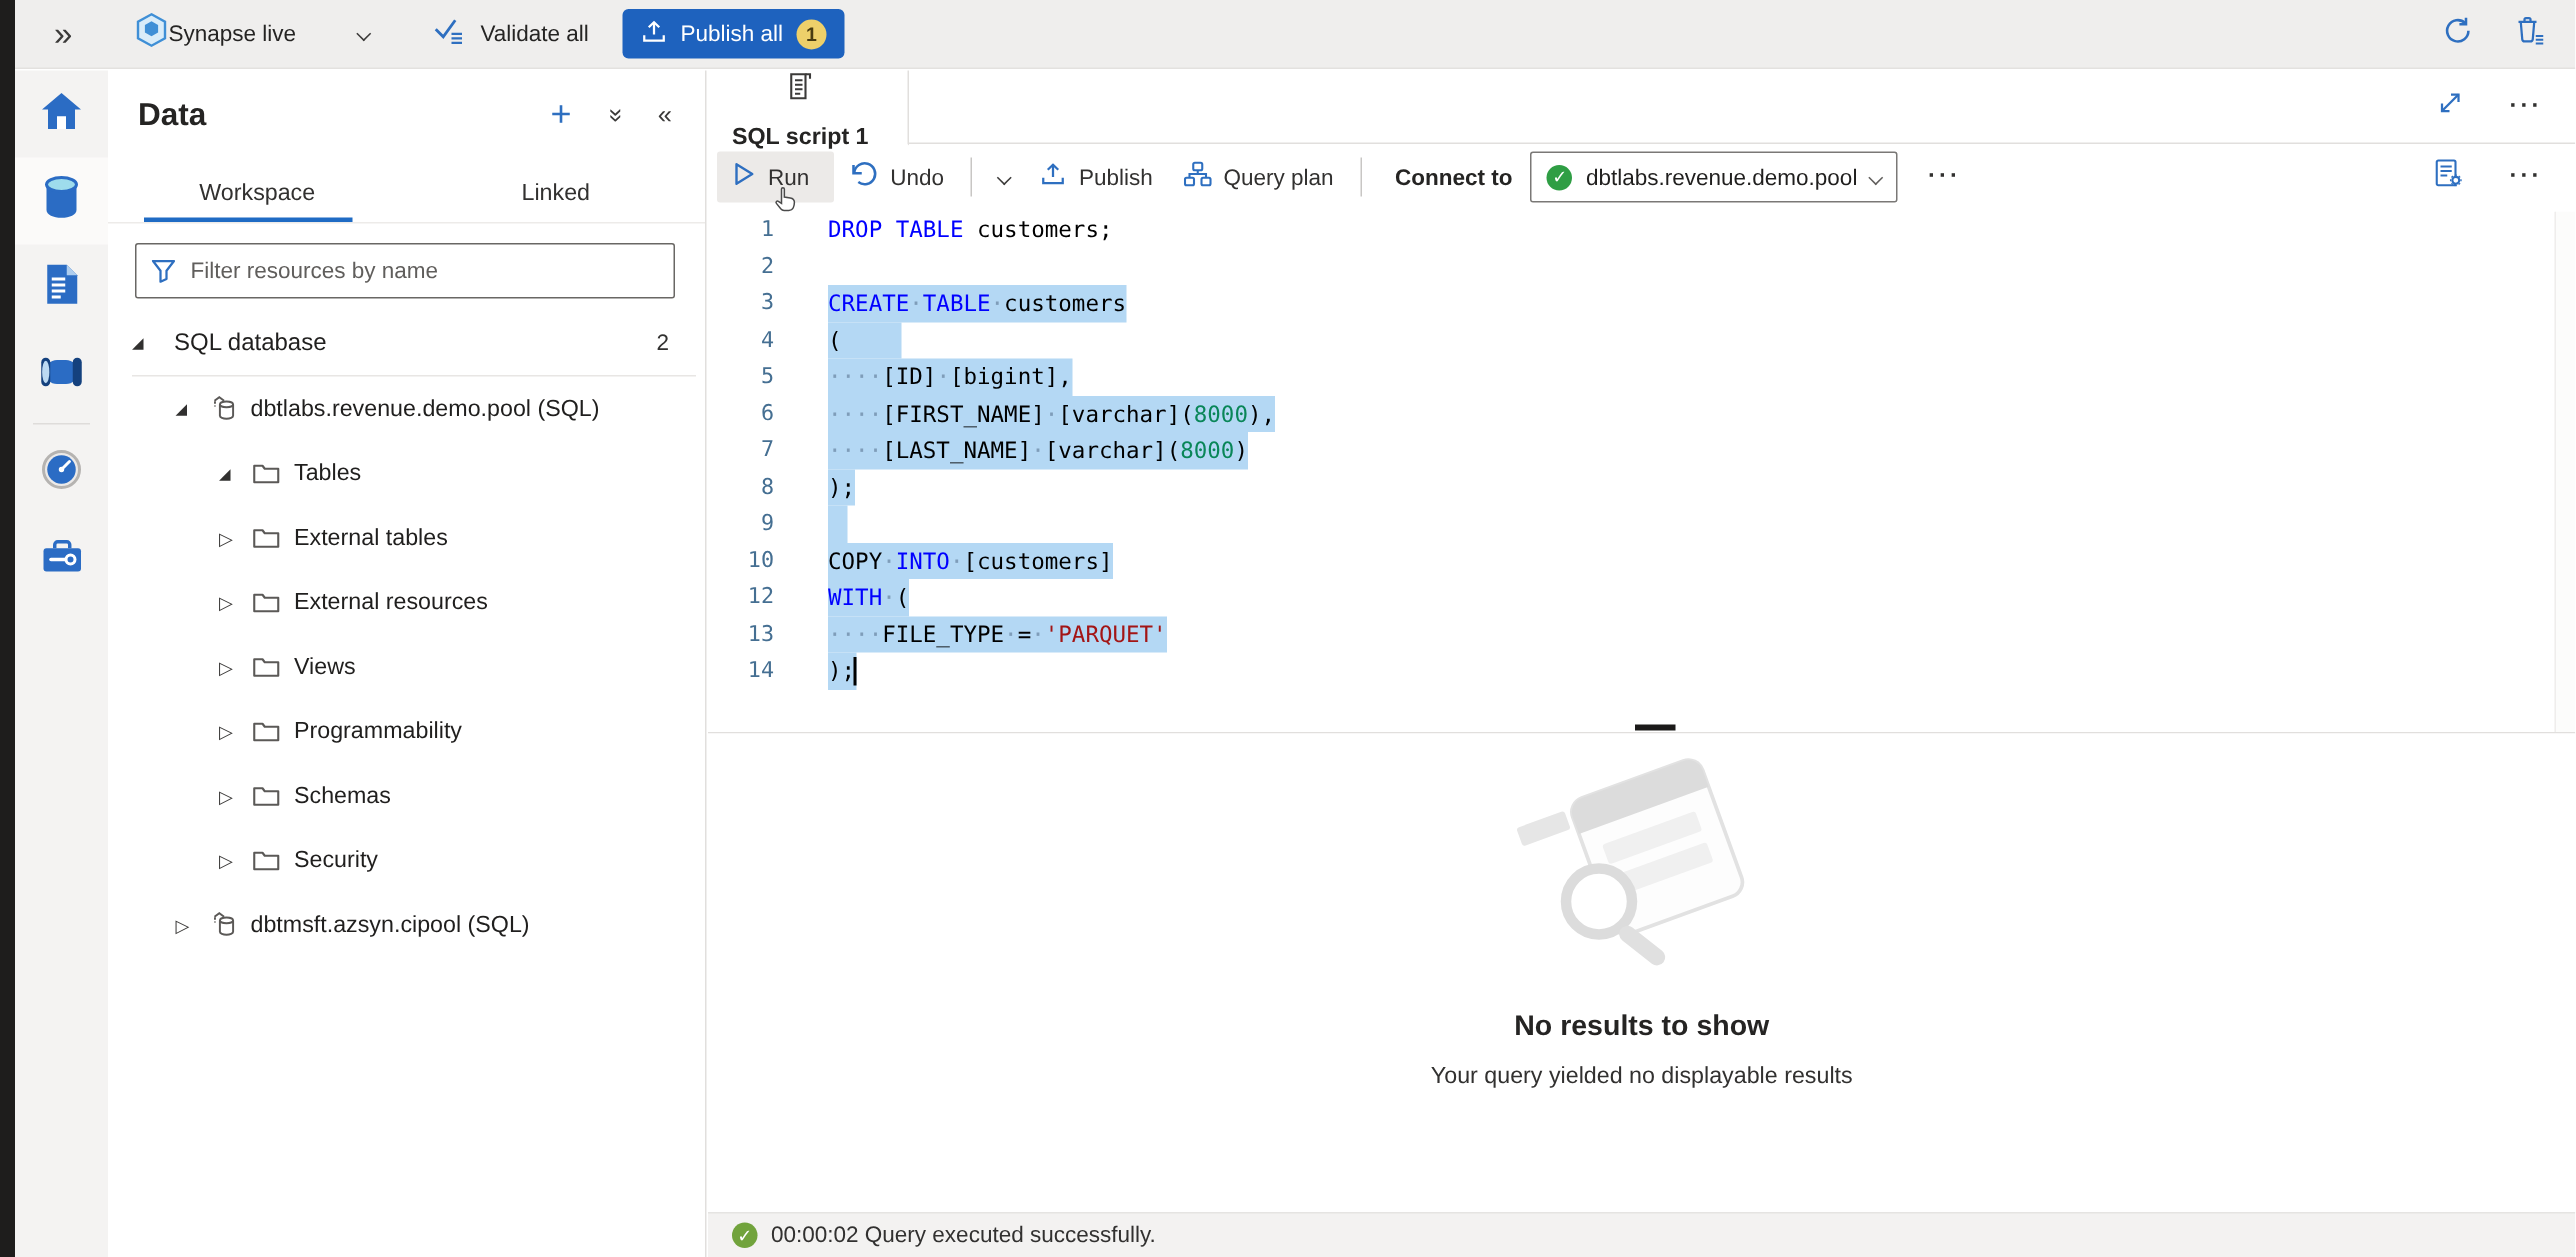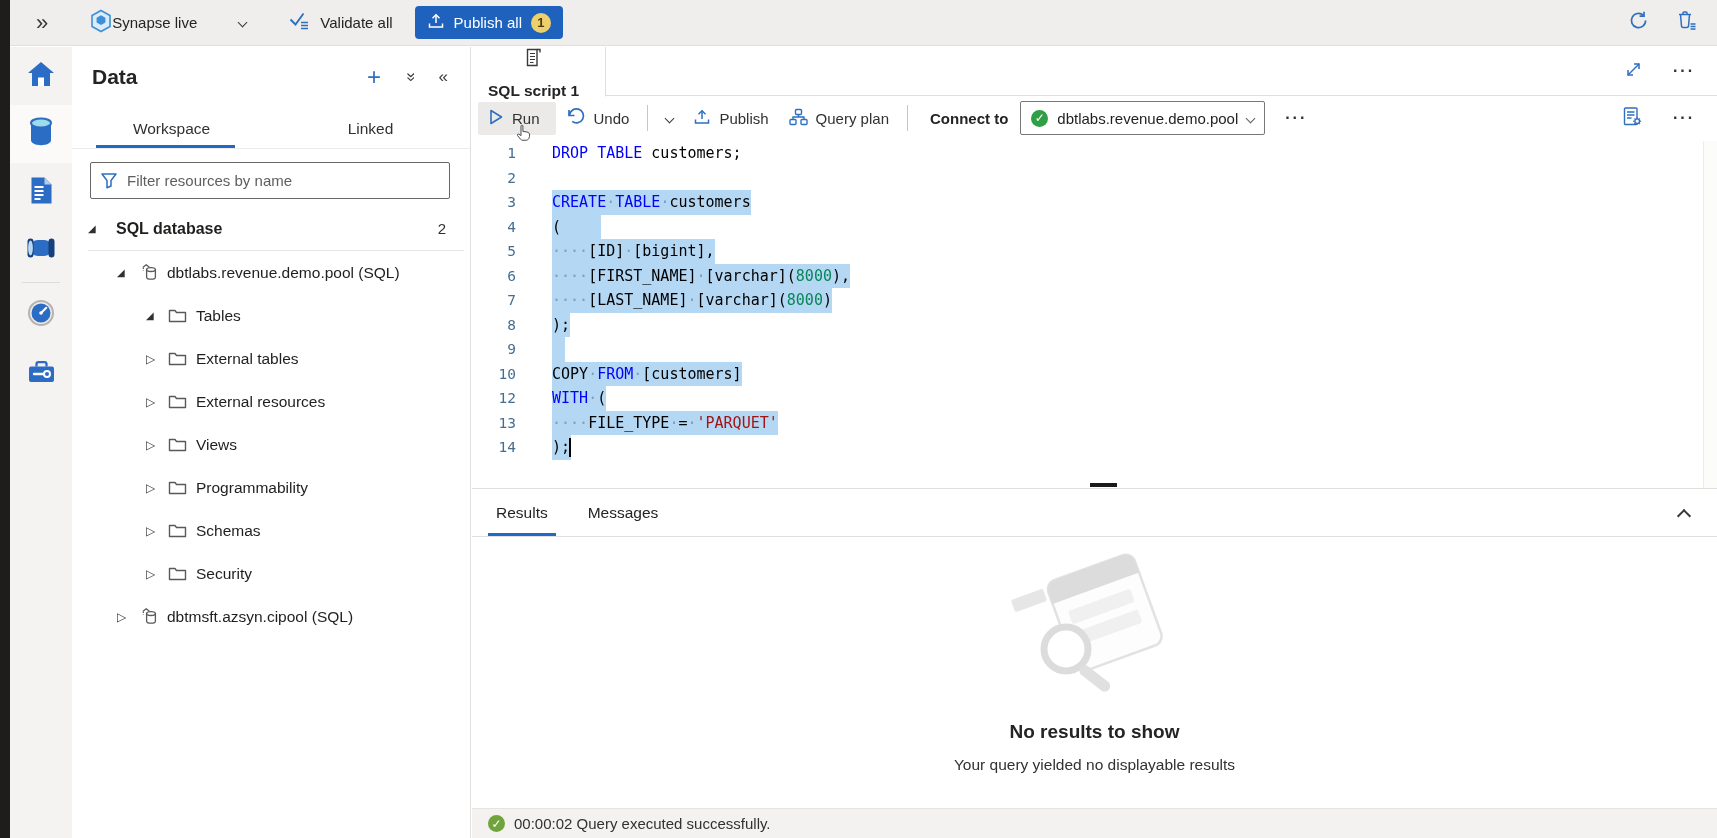--- a/index.html
+++ b/index.html
@@ -52,21 +52,21 @@
   .dp-filter .funnel { position:absolute; left:10px; top:9px; }
   .tree { margin-top:6px; }
   .tree-row { height:43px; display:flex; align-items:center; position:relative; cursor:pointer; font-size:15.5px; color:#201f1e; }
   .tw { width:22px; display:inline-flex; justify-content:flex-start; color:#31302f; flex:0 0 22px; }
   .tw.exp { font-size:10px; }
   .tw.col { font-size:12px; color:#3b3a39; }
   .tree-label { margin-left:6px; white-space:nowrap; }
   .tree-row .node-icon { flex:0 0 22px; display:inline-flex; }
   .tree-count { position:absolute; right:24px; color:#323130; font-size:15px; }
   .tree-divider { height:1px; background:#e8e6e4; margin:0 6px 0 16px; }
-  .lvl0 .tree-label { font-weight:700; font-size:16px; }
+  .lvl0 .tree-label { font-weight:400; font-size:16px; }
 
   
   .main { position:absolute; left:472px; top:47px; right:0; bottom:0; background:#fff; }
 
   .tabbar { height:49px; display:flex; border-bottom:1px solid #e1dfdd; position:relative; }
   .doc-tab { display:flex; align-items:center; height:50px; margin-bottom:-1px; background:#fff; border-right:1px solid #e1dfdd;
              border-bottom:1px solid #fff; padding:0 26px 0 16px; gap:10px; cursor:pointer;flex-direction:column; }
   .doc-tab .ttl { font-size:15.5px; font-weight:bold; color:#252423; }
   .dirty-dot { width:9px; height:9px; border-radius:50%; background:#1b1a19; margin-left:52px; }
   .tabbar-right { margin-left:auto; display:flex; align-items:center; gap:30px; padding-right:22px; }
@@ -488,21 +488,21 @@
           <div class="cl">
             <div class="ln">8</div>
             <div class="lc"><span class="lw sel"><span class="tok-pl">);</span></span></div>
           </div>
           <div class="cl">
             <div class="ln">9</div>
             <div class="lc"><span class="lw sel blank"></span></div>
           </div>
           <div class="cl">
             <div class="ln">10</div>
-            <div class="lc"><span class="lw sel"><span class="tok-pl">COPY<span class="ws">·</span></span><span class="tok-kw">FROM</span><span class="tok-pl"><span class="ws">·</span>[customers]</span></span></div>
+            <div class="lc"><span class="lw sel"><span class="tok-pl">COPY<span class="ws">·</span></span><span class="tok-kw">INTO</span><span class="tok-pl"><span class="ws">·</span>[customers]</span></span></div>
           </div>
           <div class="cl">
             <div class="ln">12</div>
             <div class="lc"><span class="lw sel"><span class="tok-kw">WITH</span><span class="tok-pl"><span class="ws">·</span>(</span></span></div>
           </div>
           <div class="cl">
             <div class="ln">13</div>
             <div class="lc"><span class="lw sel"><span class="tok-pl"><span class="ws">·</span><span class="ws">·</span><span class="ws">·</span><span class="ws">·</span>FILE_TYPE<span class="ws">·</span>=<span class="ws">·</span></span><span class="tok-str">'PARQUET'</span></span></div>
           </div>
           <div class="cl">
@@ -512,25 +512,20 @@
         </div>
       <div class="scroll-track">
         
       </div>
     </div>
 
     <div class="splitter"></div>
     <div class="split-handle"></div>
 
     <div class="results">
-      <div class="res-tabs">
-        <div class="res-tab active">Results</div>
-        <div class="res-tab">Messages</div>
-        <span class="res-collapse"><span class="chev up" style="padding:4px; border-width:0 2px 2px 0;"></span></span>
-      </div>
       <div class="res-empty">
         <span>
           <svg width="190" height="150" viewBox="0 0 190 150">
             <g transform="rotate(-20 100 70)">
               <rect x="62" y="14" width="92" height="96" rx="10" fill="#fdfdfd" stroke="#e2e2e2" stroke-width="2.5"></rect>
               <path d="M62 36 v-12 a10 10 0 0 1 10 -10 h72 a10 10 0 0 1 10 10 v12 z" fill="#dcdcdc"></path>
               <rect x="24" y="18" width="34" height="13" rx="2" fill="#e6e6e6"></rect>
               <rect x="74" y="48" width="66" height="14" rx="2" fill="#f0f0f0"></rect>
               <rect x="74" y="70" width="66" height="14" rx="2" fill="#f0f0f0"></rect>
             </g>

